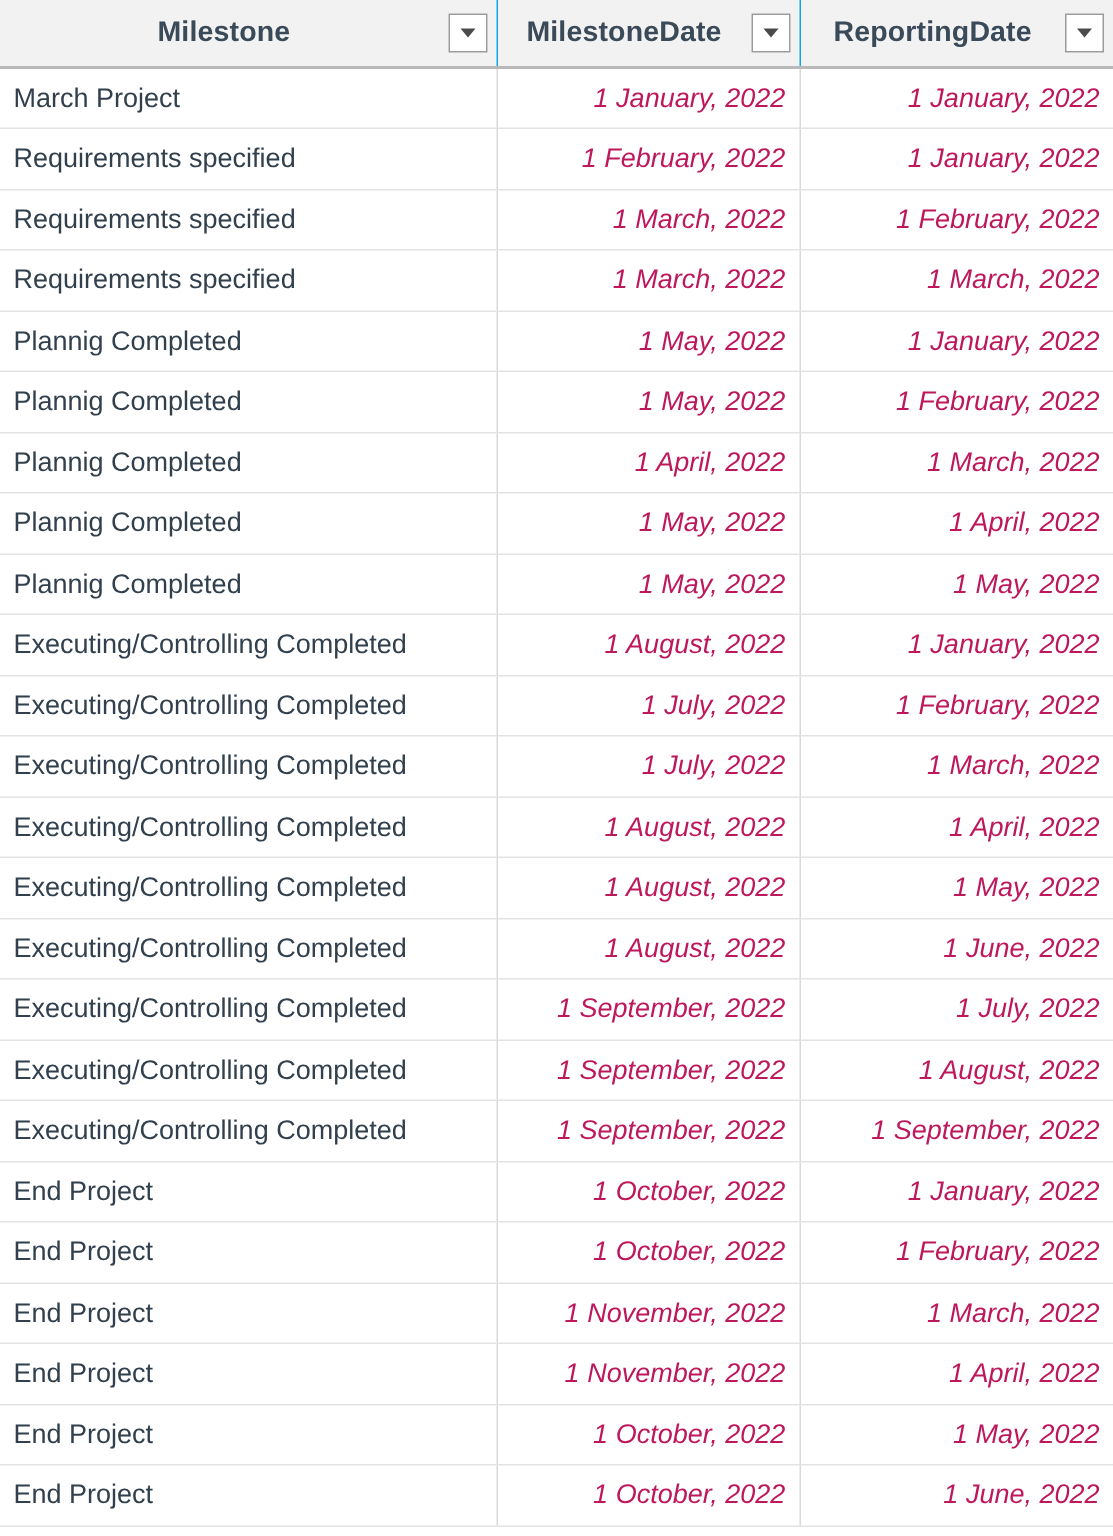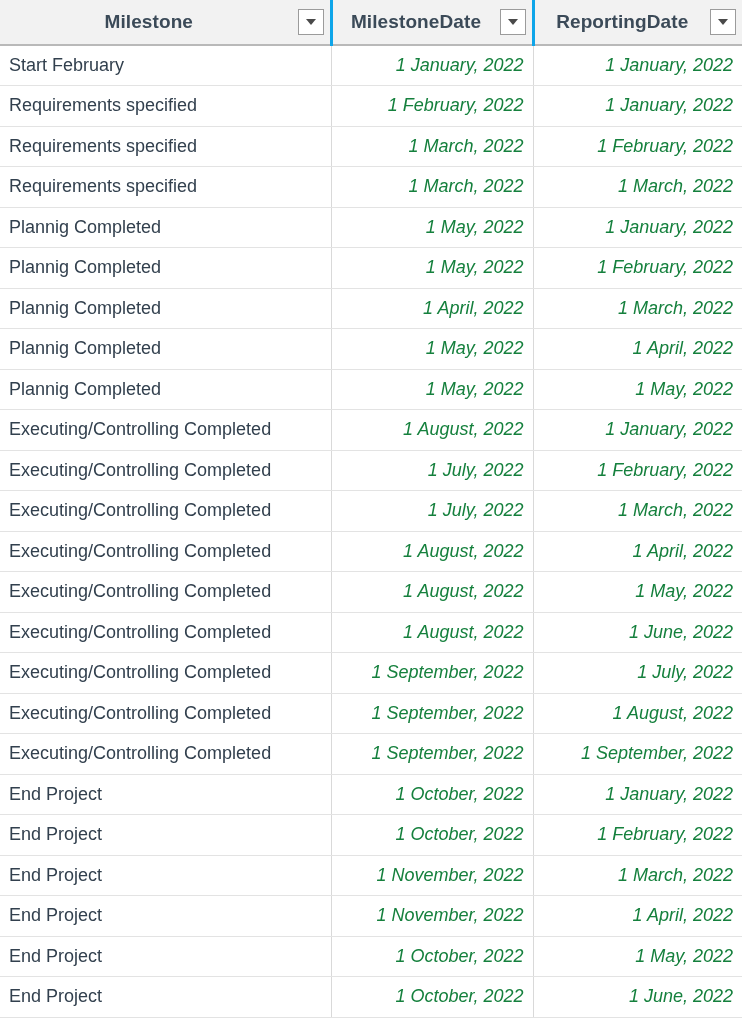--- a/index.html
+++ b/index.html
@@ -28,21 +28,21 @@
     table-layout: fixed;
   }
 
   
   thead tr.header-row {
     height: 45px;
   }
   th.col-head {
     background: #f2f2f2;
     border-bottom: 2px solid #b9b9b9;
-    border-right: 3px solid #0ea5e9;
+    border-right: 1px solid #0ea5e9;
     padding: 0 6px 0 8px;
     height: 45px;
     box-sizing: border-box;
     vertical-align: middle;
   }
   th.col-head:last-child { border-right: none; margin-left: 40px; }
 
   .head-inner {
     display: flex;
     align-items: center;
@@ -97,21 +97,21 @@
   td.cell-milestone {
     text-align: left;
     font-size: 18px;
     color: #32404e;
     font-style: normal;
   }
   td.cell-date {
     text-align: right;
     font-size: 18px;
     font-style: italic;
-    color: #15803d;
+    color: #be185d;
   }
 </style>
 </head>
 <body>
 
 <div id="table-wrap">
   <table class="data-grid">
     <colgroup>
       <col id="col-0" style="width: 331px;">
       <col id="col-1" style="width: 202px;">
@@ -140,21 +140,21 @@
             <span class="head-label">ReportingDate</span>
             <span class="filter-btn">
               <span class="caret"></span>
             </span>
           </div>
         </th>
       </tr>
     </thead>
     <tbody id="grid-body">
         <tr class="data-row">
-          <td class="cell cell-milestone">Start February</td>
+          <td class="cell cell-milestone">March Project</td>
           <td class="cell cell-date">1 January, 2022</td>
           <td class="cell cell-date">1 January, 2022</td>
         </tr>
         <tr class="data-row">
           <td class="cell cell-milestone">Requirements specified</td>
           <td class="cell cell-date">1 February, 2022</td>
           <td class="cell cell-date">1 January, 2022</td>
         </tr>
         <tr class="data-row">
           <td class="cell cell-milestone">Requirements specified</td>

